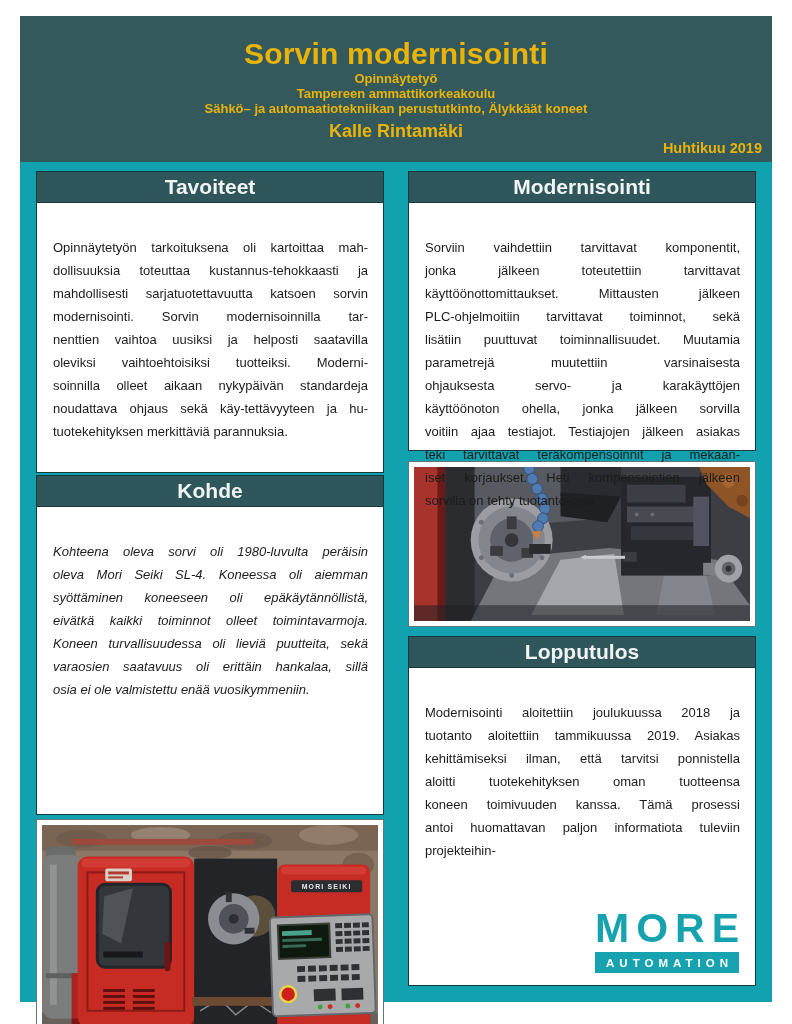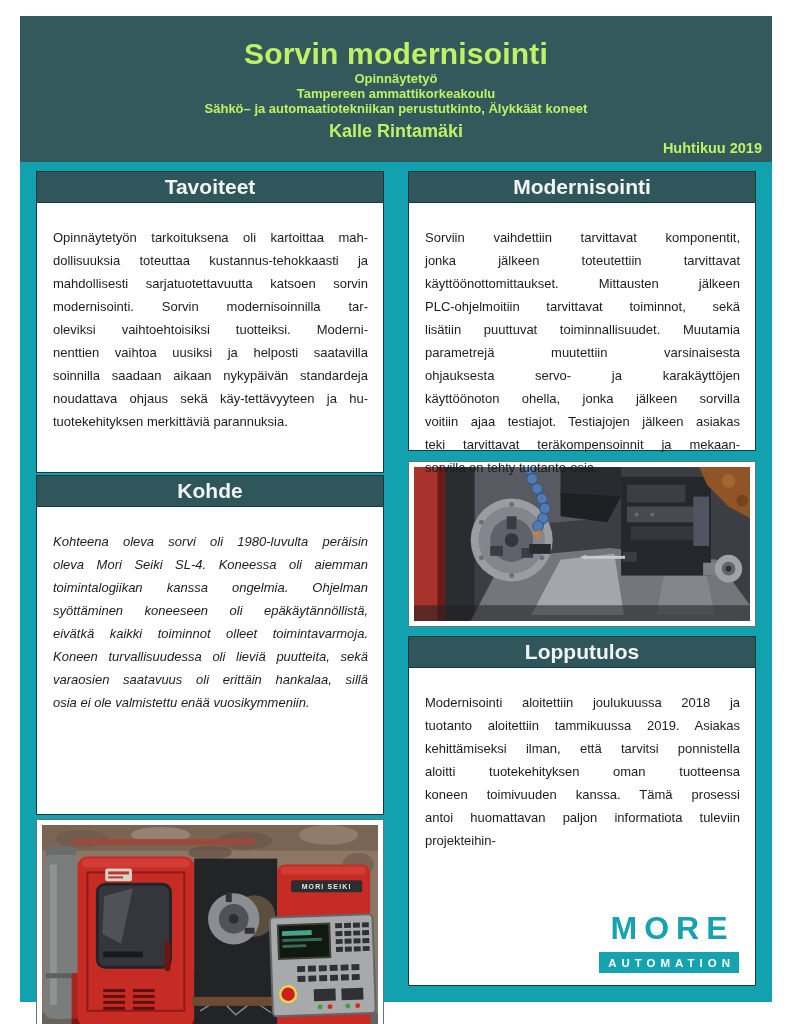--- a/index.html
+++ b/index.html
@@ -5,55 +5,55 @@
   :root{
     --frame-teal:#12A2AF; --header-teal:#33595D; --bar-teal:#2F575B;
     --box-border:#16393C; --logo-teal:#16A3AF; --text:#1C1C1C;
   }
   *{margin:0;padding:0;box-sizing:border-box;}
   body{background:#ffffff;font-family:"Liberation Sans","DejaVu Sans",sans-serif;}
   .page{position:relative;width:792px;height:1024px;background:#ffffff;overflow:hidden;}
 
   
   .masthead{position:absolute;left:20px;top:16px;width:752px;height:146px;
-    background:var(--header-teal);color:#bef264;text-align:center;}
+    background:var(--header-teal);color:#eab308;text-align:center;}
   .masthead .title{font-size:30px;font-weight:bold;letter-spacing:.2px;padding-top:21px;}
   .masthead .sub{font-size:13px;font-weight:bold;}
   .masthead .author{font-size:18px;font-weight:bold;margin-top:5px;}
   .masthead .date{position:absolute;right:10px;bottom:6px;font-size:14.5px;font-weight:bold;}
 
   
   .frame{position:absolute;left:20px;top:162px;width:752px;height:840px;
     background:var(--frame-teal);display:flex;gap:24px;padding:9px 16px 16px 16px;}
   .col{width:352px;display:flex;flex-direction:column;}
 
   .bar{height:32px;background:var(--bar-teal);border:1px solid var(--box-border);
     color:#F2F4F4;font-size:21px;font-weight:bold;text-align:center;line-height:30px;
     flex:0 0 auto;}
   .tbox{background:#fff;border:1px solid var(--box-border);border-top:none;
-    padding:23px 15px 0 16px;color:var(--text);flex:0 0 auto;position:relative;}
+    padding:33px 15px 0 16px;color:var(--text);flex:0 0 auto;position:relative;}
   .tline{font-size:13px;line-height:23px;text-align:justify;text-align-last:justify;
     white-space:normal;}
   .tline:last-child{text-align-last:left;}
 
   .spacer2{height:2px;flex:0 0 auto;} .spacer4{height:4px;flex:0 0 auto;}
   .spacer9{height:9px;flex:0 0 auto;} .spacer10{height:10px;flex:0 0 auto;}
 
   .h-tavoiteet{height:270px;} .h-kohde{height:308px;font-style:italic;} .h-modern{height:248px;}
   .h-loppu{flex:1 1 auto;}
 
   .photo{background:#fff;border:1px solid #5E7879;padding:5px;flex:0 0 auto;
     font-size:0;line-height:0;}
   .photo.grow{flex:1 1 auto;}
   .photo svg{width:100%;height:100%;display:block;}
   .h-interior{height:166px;}
 
   
   .more-logo{position:absolute;right:16px;bottom:12px;display:inline-block;text-align:center;}
-  .more-word{font-size:32px;font-weight:bold;letter-spacing:7px;color:var(--logo-teal);
+  .more-word{font-size:41px;font-weight:bold;letter-spacing:7px;color:var(--logo-teal);
     line-height:44px;margin-right:-7px;}
   .more-bar{margin-top:2px;background:var(--logo-teal);color:#fff;font-size:11.5px;
     font-weight:bold;letter-spacing:5px;padding:5px 4px 4px 9px;line-height:12px;}
 </style>
 </head>
 <body>
 
 <div class="page">
 
   <header class="masthead">
@@ -69,36 +69,35 @@
 
     <div class="col">
       <div class="bar">
         <span>Tavoiteet</span>
       </div>
       <div class="tbox h-tavoiteet">
           <div class="tline">Opinnäytetyön tarkoituksena oli kartoittaa mah-</div>
           <div class="tline">dollisuuksia toteuttaa kustannus-tehokkaasti ja</div>
           <div class="tline">mahdollisesti sarjatuotettavuutta katsoen sorvin</div>
           <div class="tline">modernisointi. Sorvin modernisoinnilla tar-</div>
+          <div class="tline">nenttien vaihtoa uusiksi ja helposti saatavilla</div>
           <div class="tline">oleviksi vaihtoehtoisiksi tuotteiksi. Moderni-</div>
-          <div class="tline">nenttien vaihtoa uusiksi ja helposti saatavilla</div>
-          <div class="tline">soinnilla saadaan aikaan nykypäivän standardeja</div>
+          <div class="tline">soinnilla olleet aikaan nykypäivän standardeja</div>
           <div class="tline">noudattava ohjaus sekä käy-tettävyyteen ja hu-</div>
           <div class="tline">tuotekehityksen merkittäviä parannuksia.</div>
         </div>
 
       <div class="spacer2"></div>
 
       <div class="bar">
         <span>Kohde</span>
       </div>
       <div class="tbox h-kohde">
           <div class="tline">Kohteena oleva sorvi oli 1980-luvulta peräisin</div>
           <div class="tline">oleva Mori Seiki SL-4. Koneessa oli aiemman</div>
-          <div class="tline">toimintalogiikan kanssa ongelmia. Ohjelman</div>
           <div class="tline">syöttäminen koneeseen oli epäkäytännöllistä,</div>
           <div class="tline">eivätkä kaikki toiminnot olleet toimintavarmoja.</div>
           <div class="tline">Koneen turvallisuudessa oli lieviä puutteita, sekä</div>
           <div class="tline">varaosien saatavuus oli erittäin hankalaa, sillä</div>
           <div class="tline">osia ei ole valmistettu enää vuosikymmeniin.</div>
         </div>
 
       <div class="spacer4"></div>
 
       <figure class="photo grow">
@@ -223,20 +222,21 @@
           <div class="tline">Sorviin vaihdettiin tarvittavat komponentit,</div>
           <div class="tline">jonka jälkeen toteutettiin tarvittavat</div>
           <div class="tline">käyttöönottomittaukset. Mittausten jälkeen</div>
           <div class="tline">PLC-ohjelmoitiin tarvittavat toiminnot, sekä</div>
           <div class="tline">lisätiin puuttuvat toiminnallisuudet. Muutamia</div>
           <div class="tline">parametrejä muutettiin varsinaisesta</div>
           <div class="tline">ohjauksesta servo- ja karakäyttöjen</div>
           <div class="tline">käyttöönoton ohella, jonka jälkeen sorvilla</div>
           <div class="tline">voitiin ajaa testiajot. Testiajojen jälkeen asiakas</div>
           <div class="tline">teki tarvittavat teräkompensoinnit ja mekaan-</div>
+          <div class="tline">iset korjaukset. Heti kompensointien jälkeen</div>
           <div class="tline">sorvilla on tehty tuotanto-osia.</div>
         </div>
 
       <div class="spacer10"></div>
 
       <figure class="photo h-interior">
         <svg viewBox="0 0 344 156" preserveAspectRatio="none">
           <rect x="0" y="0" width="344" height="156" fill="#3D3E44"></rect>
           <polygon points="34,0 205,0 195,52 52,64" fill="#585A61"></polygon>
           <rect x="150" y="0" width="62" height="30" fill="#2A2B30"></rect>

